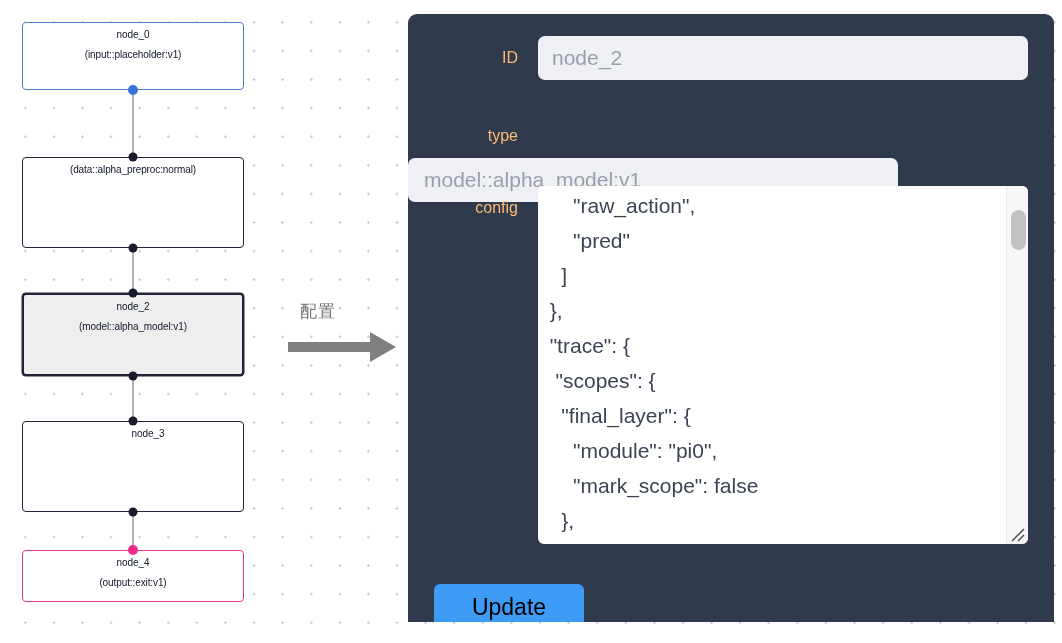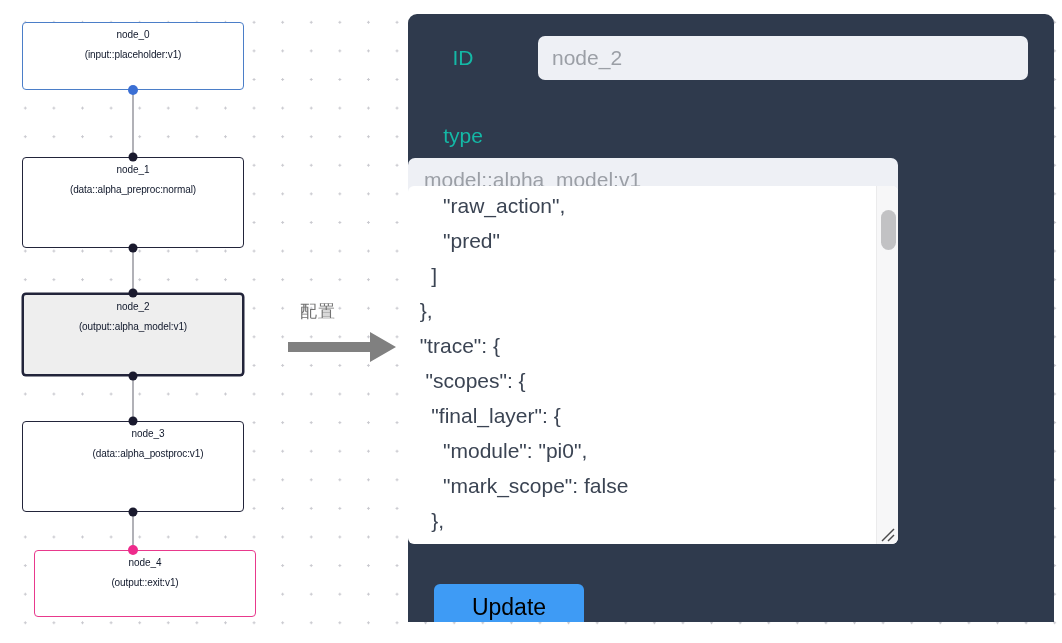--- a/index.html
+++ b/index.html
@@ -95,23 +95,23 @@
     z-index: 8;
     box-sizing: border-box;
     overflow: hidden;
   }
   .row {
     position: absolute;
     display: flex;
     align-items: flex-start;
   }
   .field-label {
-    color: #14b8a6;
-    font-size: 21px;
-    text-align: center;
+    color: #fdba74;
+    font-size: 16px;
+    text-align: right;
     font-family: "Liberation Sans", sans-serif;
   }
   .field-input {
     box-sizing: border-box;
     background: #eef0f5;
     border: none;
     border-radius: 7px;
     color: #9b9fa6;
     font-size: 21px;
     padding: 6px 14px;
@@ -208,46 +208,44 @@
 <div class="node blue" id="gnode-0" style="left:22px; top:22px; width:222px; height:68px;">
   <div>
     <span class="lbl">node_0</span>
     <span class="lbl">(input::placeholder:v1)</span>
   </div>
 </div>
 <div class="handle blue" style="left:133px; top:90px;"></div>
 
 <div class="node" id="gnode-1" style="left:22px; top:157px; width:222px; height:91px;">
   <div>
-    <span class="lbl">node_1</span>
     <span class="lbl">(data::alpha_preproc:normal)</span>
   </div>
 </div>
 <div class="handle" style="left:133px; top:157px;"></div>
 <div class="handle" style="left:133px; top:248px;"></div>
 
 <div class="node selected" id="gnode-2" style="left:22px; top:293px; width:222px; height:83px;">
   <div>
     <span class="lbl">node_2</span>
-    <span class="lbl">(output::alpha_model:v1)</span>
+    <span class="lbl">(model::alpha_model:v1)</span>
   </div>
 </div>
 <div class="handle" style="left:133px; top:293px;"></div>
 <div class="handle" style="left:133px; top:376px;"></div>
 
 <div class="node" id="gnode-3" style="left:22px; top:421px; width:222px; height:91px;padding-left:36px;">
   <div>
     <span class="lbl">node_3</span>
-    <span class="lbl">(data::alpha_postproc:v1)</span>
   </div>
 </div>
 <div class="handle" style="left:133px; top:421px;"></div>
 <div class="handle" style="left:133px; top:512px;"></div>
 
-<div class="node pink" id="gnode-4" style="left:34px; top:550px; width:222px; height:67px;">
+<div class="node pink" id="gnode-4" style="left:22px; top:550px; width:222px; height:52px;">
   <div>
     <span class="lbl">node_4</span>
     <span class="lbl">(output::exit:v1)</span>
   </div>
 </div>
 <div class="handle pink" style="left:133px; top:550px;"></div>
 
 <div id="arrow-label">配置</div>
 <svg id="arrow-group" style="left:288px; top:330px;" width="110" height="34" viewBox="0 0 110 34">
   <polygon points="0,12 82,12 82,2 108,17 82,32 82,22 0,22" fill="#808080"></polygon>
@@ -259,20 +257,21 @@
     <div class="field-label" id="label-id">ID</div>
     <input class="field-input" id="input-id" type="text" value="node_2" style="">
   </div>
 
   <div class="row" id="row-type">
     <div class="field-label" id="label-type">type</div>
     <input class="field-input" id="input-type" type="text" value="model::alpha_model:v1" style="">
   </div>
 
   <div class="row" id="row-cfg">
+    <div class="field-label" id="label-cfg">config</div>
     <div id="config-wrap">
       <pre id="config-text">      "raw_action",
       "pred"
     ]
   },
   "trace": {
    "scopes": {
     "final_layer": {
       "module": "pi0",
       "mark_scope": false

